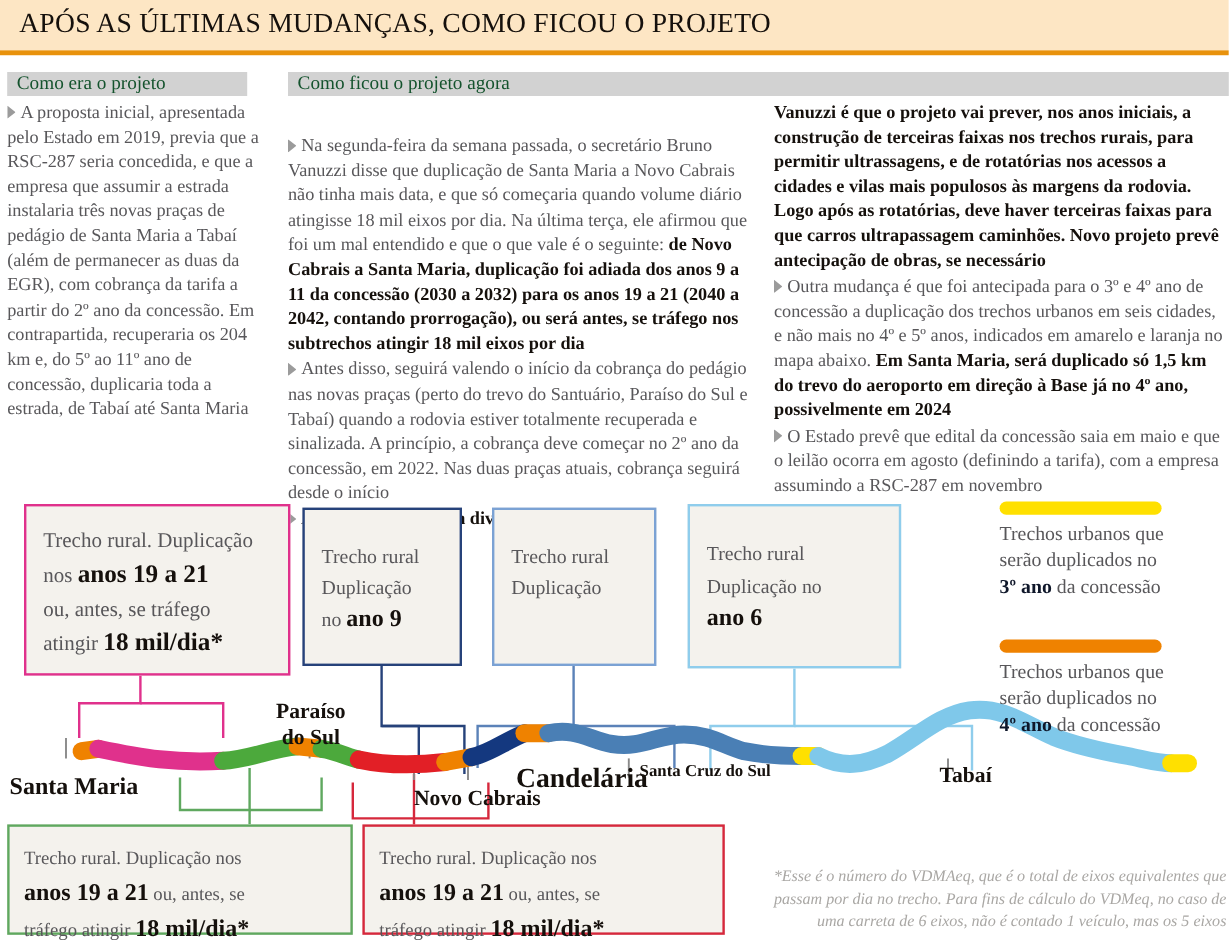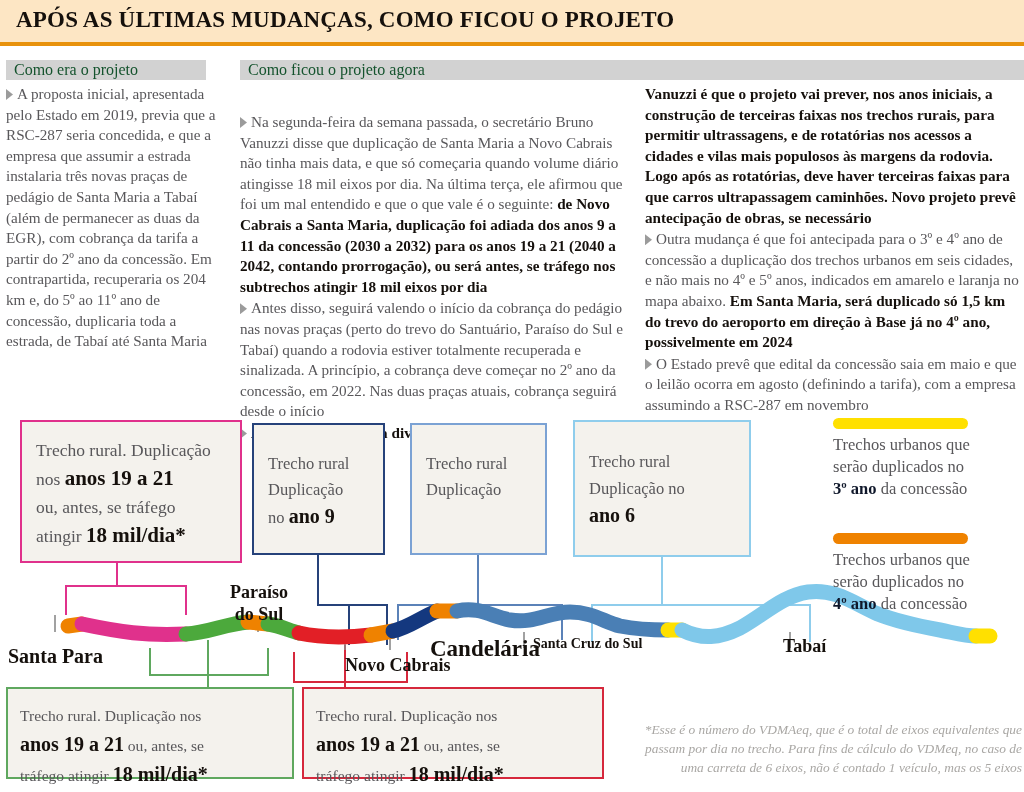--- a/index.html
+++ b/index.html
@@ -16,21 +16,21 @@
   
   .hdr{
     position:absolute;left:0;top:0;width:1024px;height:46px;
     background:#fde6c4;
     border-bottom:4px solid #e8920c;
     box-sizing:border-box;
   }
   .hdr-title{
     position:absolute;left:16px;top:7px;
     font-family:"Liberation Serif", serif;
-    font-weight:bold;font-size:23px;letter-spacing:.2px;
+    font-weight:normal;font-size:23px;letter-spacing:.2px;
     color:#15100c;
     white-space:nowrap;
   }
 
   
   .subhead{
     position:absolute;height:20px;
     background:#d2d2d2;
     font-size:16px;color:#14532d;
     padding-left:8px;box-sizing:border-box;
@@ -321,21 +321,21 @@
     <span class="legend-text"><b>3º ano</b><span> da concessão</span></span>
   </div>
 
   <div class="legend" id="leg2">
     <span class="legend-bar" style="background:#ef8200;"></span>
     <span class="legend-text">Trechos urbanos que</span>
     <span class="legend-text">serão duplicados no</span>
     <span class="legend-text"><b>4º ano</b><span> da concessão</span></span>
   </div>
 
-  <div class="city" id="city-sm">Santa Para</div>
+  <div class="city" id="city-sm">Santa Maria</div>
   <div class="city" id="city-ps">
     <span>Paraíso</span><br>
     <span>do Sul</span>
   </div>
   <div class="city" id="city-nc">Novo Cabrais</div>
   <div class="city" id="city-cd">Candelária</div>
   <div class="city" id="city-sc">Santa Cruz do Sul</div>
   <div class="city" id="city-tb">Tabaí</div>
 
   <div id="footnote">*Esse é o número do VDMAeq, que é o total de eixos equivalentes que passam por dia no trecho. Para fins de cálculo do VDMeq, no caso de uma carreta de 6 eixos, não é contado 1 veículo, mas os 5 eixos</div>

